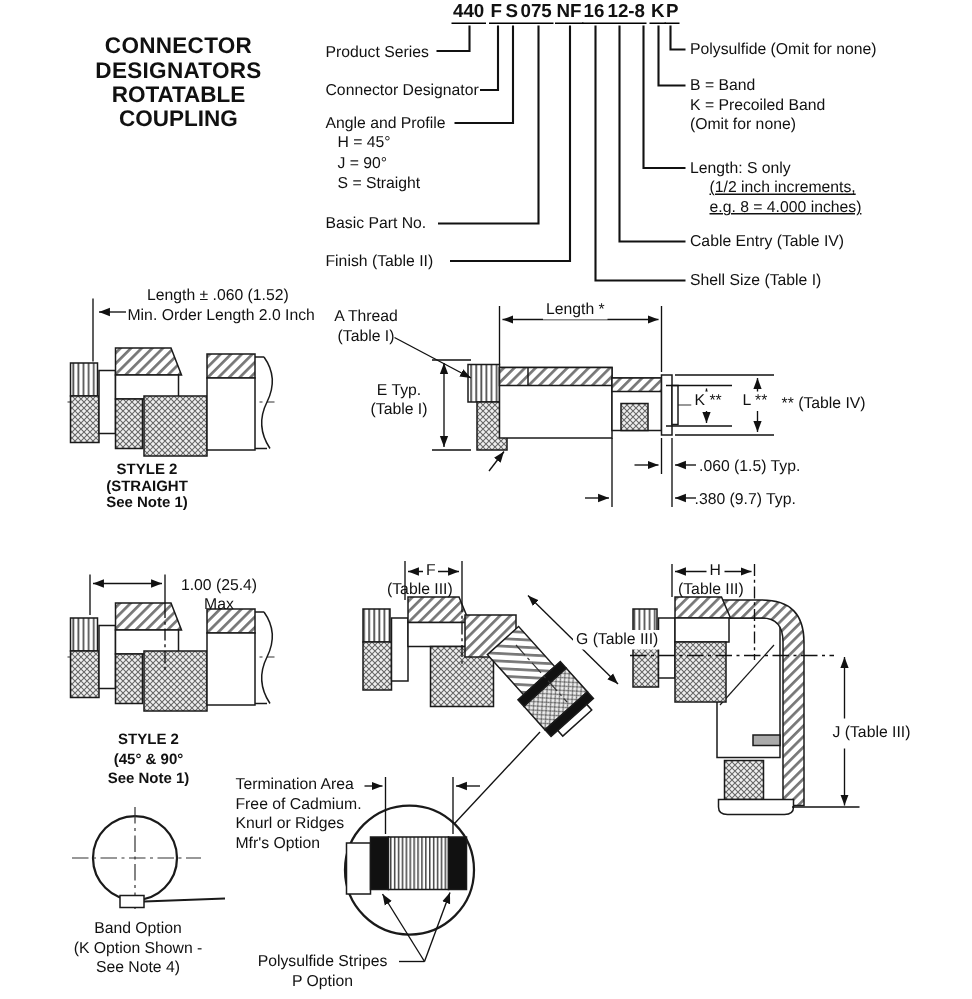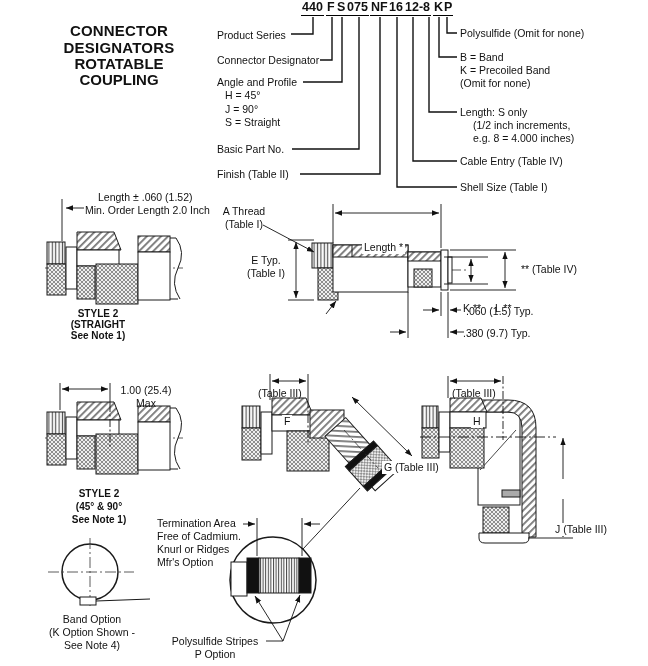--- a/index.html
+++ b/index.html
@@ -2,23 +2,23 @@
 <html style="--accent: #2261ae;"><head>
 <meta charset="utf-8">
 <style>
   html,body{margin:0;padding:0;background:#fff;}
   #canvas{position:relative;width:648px;height:666px;background:#fff;overflow:hidden;
           font-family:"Liberation Sans", sans-serif;color:#111;}
   #art{position:absolute;left:0;top:0;z-index:1;}
   .lb{position:absolute;z-index:2;font-size:10.5px;line-height:13px;white-space:nowrap;color:#111;}
   .lb .ln{white-space:nowrap;}
   .ctr{text-align:center;}
-  .bg{background:#fff;padding:0 2px;margin-top:41px;}
+  .bg{background:#fff;padding:0 2px;}
   .cap{font-weight:bold;font-size:10px;line-height:11px;}
-  .indent{padding-left:13px;}
+  .indent{padding-left:13px;text-decoration:underline;}
   
   #hdr{position:absolute;left:24px;top:22px;width:190px;z-index:2;text-align:center;}
   .hline{font-size:15px;font-weight:bold;line-height:17px;letter-spacing:0.2px;}
   #letters{font-size:24px;font-weight:bold;line-height:24px;margin-top:2px;color:var(--accent,#2261ae);}
   #badge{display:inline-block;margin-top:5px;background:#000;color:#fff;
          font-size:14.5px;font-weight:bold;line-height:17px;padding:0 4px;}
   .hline2{font-size:15px;font-weight:bold;line-height:16px;}
   
   .seg{position:absolute;top:1px;z-index:2;font-size:12.5px;font-weight:bold;
        border-bottom:1.8px solid #000;padding:0 1px 1px 1px;line-height:13px;}

